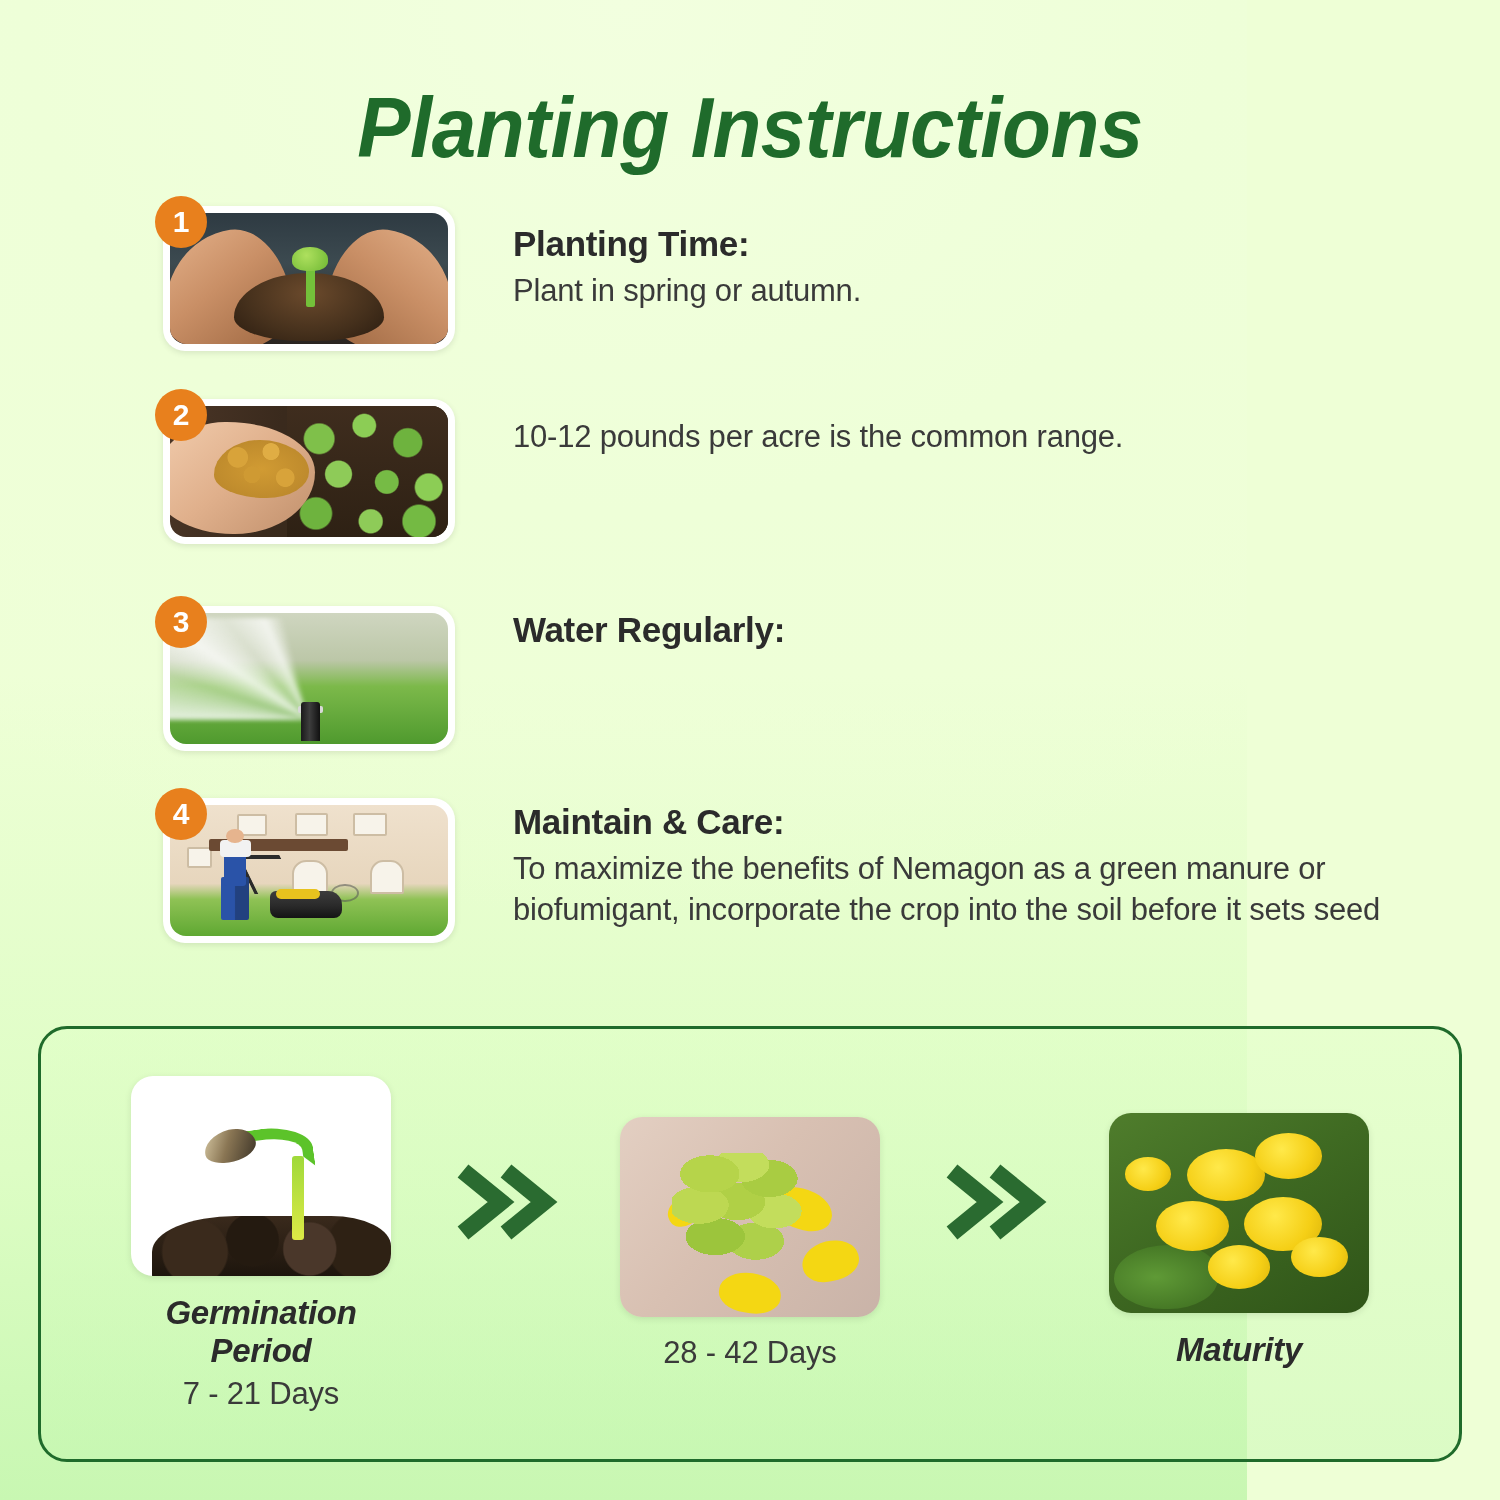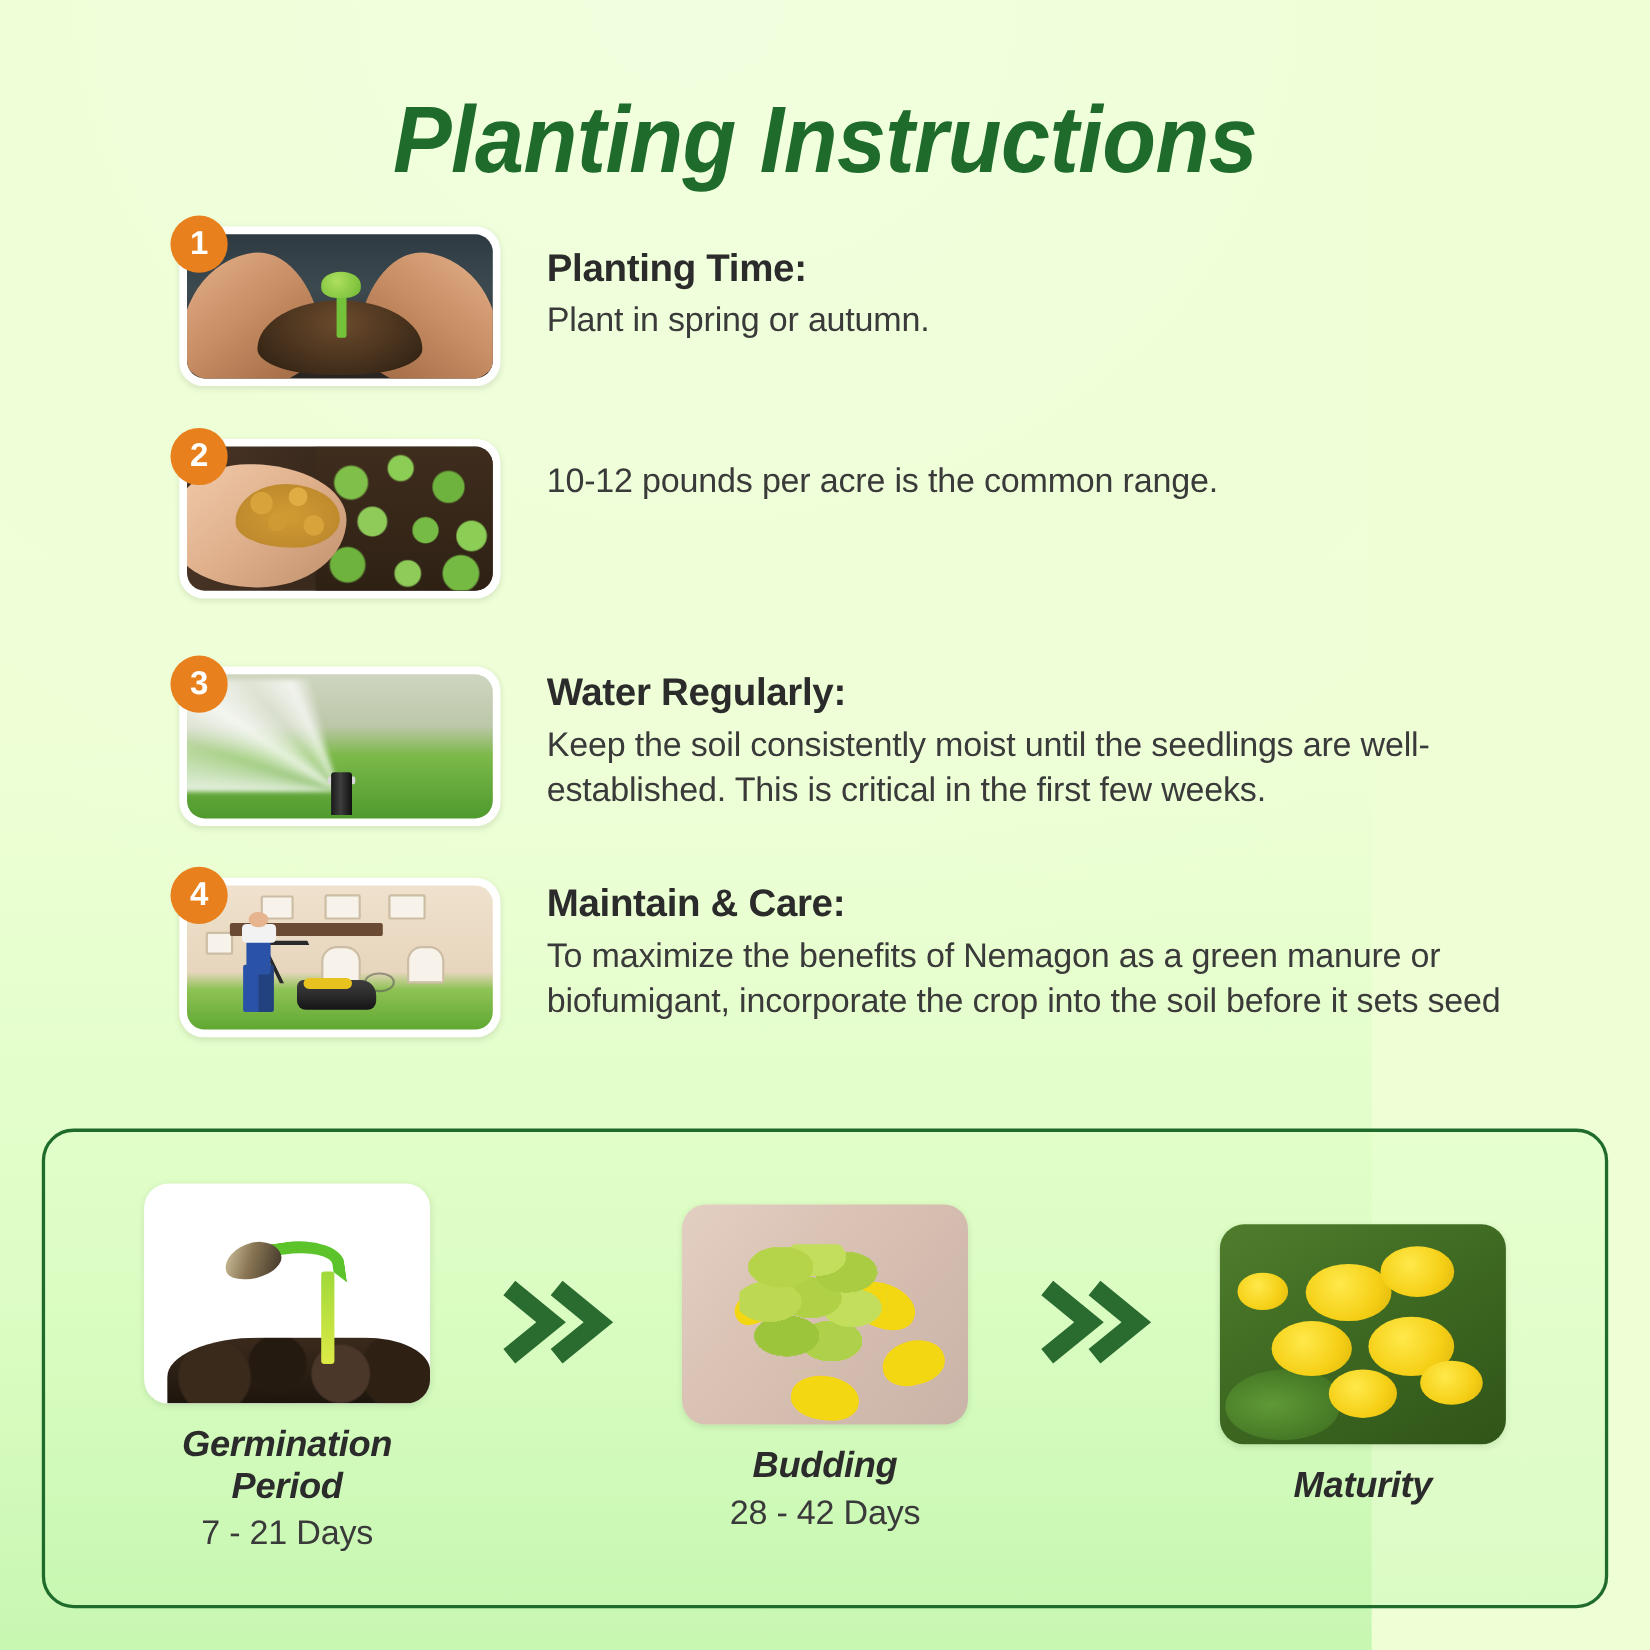--- a/index.html
+++ b/index.html
@@ -92,21 +92,21 @@
     font-size: 30px;
     font-weight: 700;
     display: flex;
     align-items: center;
     justify-content: center;
     z-index: 5;
     line-height: 1;
   }
 
   .step-text {
-    padding-left: 42px;
+    padding-left: 58px;
     padding-top: 28px;
     max-width: 950px;
   }
   .step-head {
     font-size: 35px;
     font-weight: 700;
     color: #2b2b2b;
     letter-spacing: -0.3px;
     margin-bottom: 7px;
   }
@@ -437,21 +437,20 @@
         <div class="thumb-frame">
           <div class="thumb-img ph-sprinkler">
             <div class="spray"></div>
               <div class="ring"></div>
               <div class="head"></div>
           </div>
         </div>
       </div>
       <div class="step-text">
         <div class="step-head">Water Regularly:</div>
-        <div class="step-body">Keep the soil consistently moist until the seedlings are well-established. This is critical in the first few weeks.</div>
       </div>
     </div>
 
     <div class="step step-4">
       <div class="thumb-wrap">
         <div class="badge">4</div>
         <div class="thumb-frame">
           <div class="thumb-img ph-mow">
             <div class="win w1"></div>
               <div class="win w2"></div>
@@ -501,21 +500,20 @@
       </div>
 
       <div class="stage">
         <div class="stage-img ph-bud">
           <div class="petal p4"></div>
             <div class="petal p1"></div>
           <div class="petal p2"></div>
             <div class="petal p3"></div>
           <div class="cluster"></div>
         </div>
-        <div class="stage-name">Budding</div>
         <div class="stage-days">28 - 42 Days</div>
       </div>
 
       <div class="chev">
         <svg width="110" height="90" viewBox="0 0 110 90" aria-hidden="true">
           <path d="M12 14 L50 45 L12 76" fill="none" stroke="#2a6b30" stroke-width="17" stroke-linejoin="miter" stroke-linecap="butt"></path>
           <path d="M55 14 L93 45 L55 76" fill="none" stroke="#2a6b30" stroke-width="17" stroke-linejoin="miter" stroke-linecap="butt"></path>
         </svg>
       </div>
 

